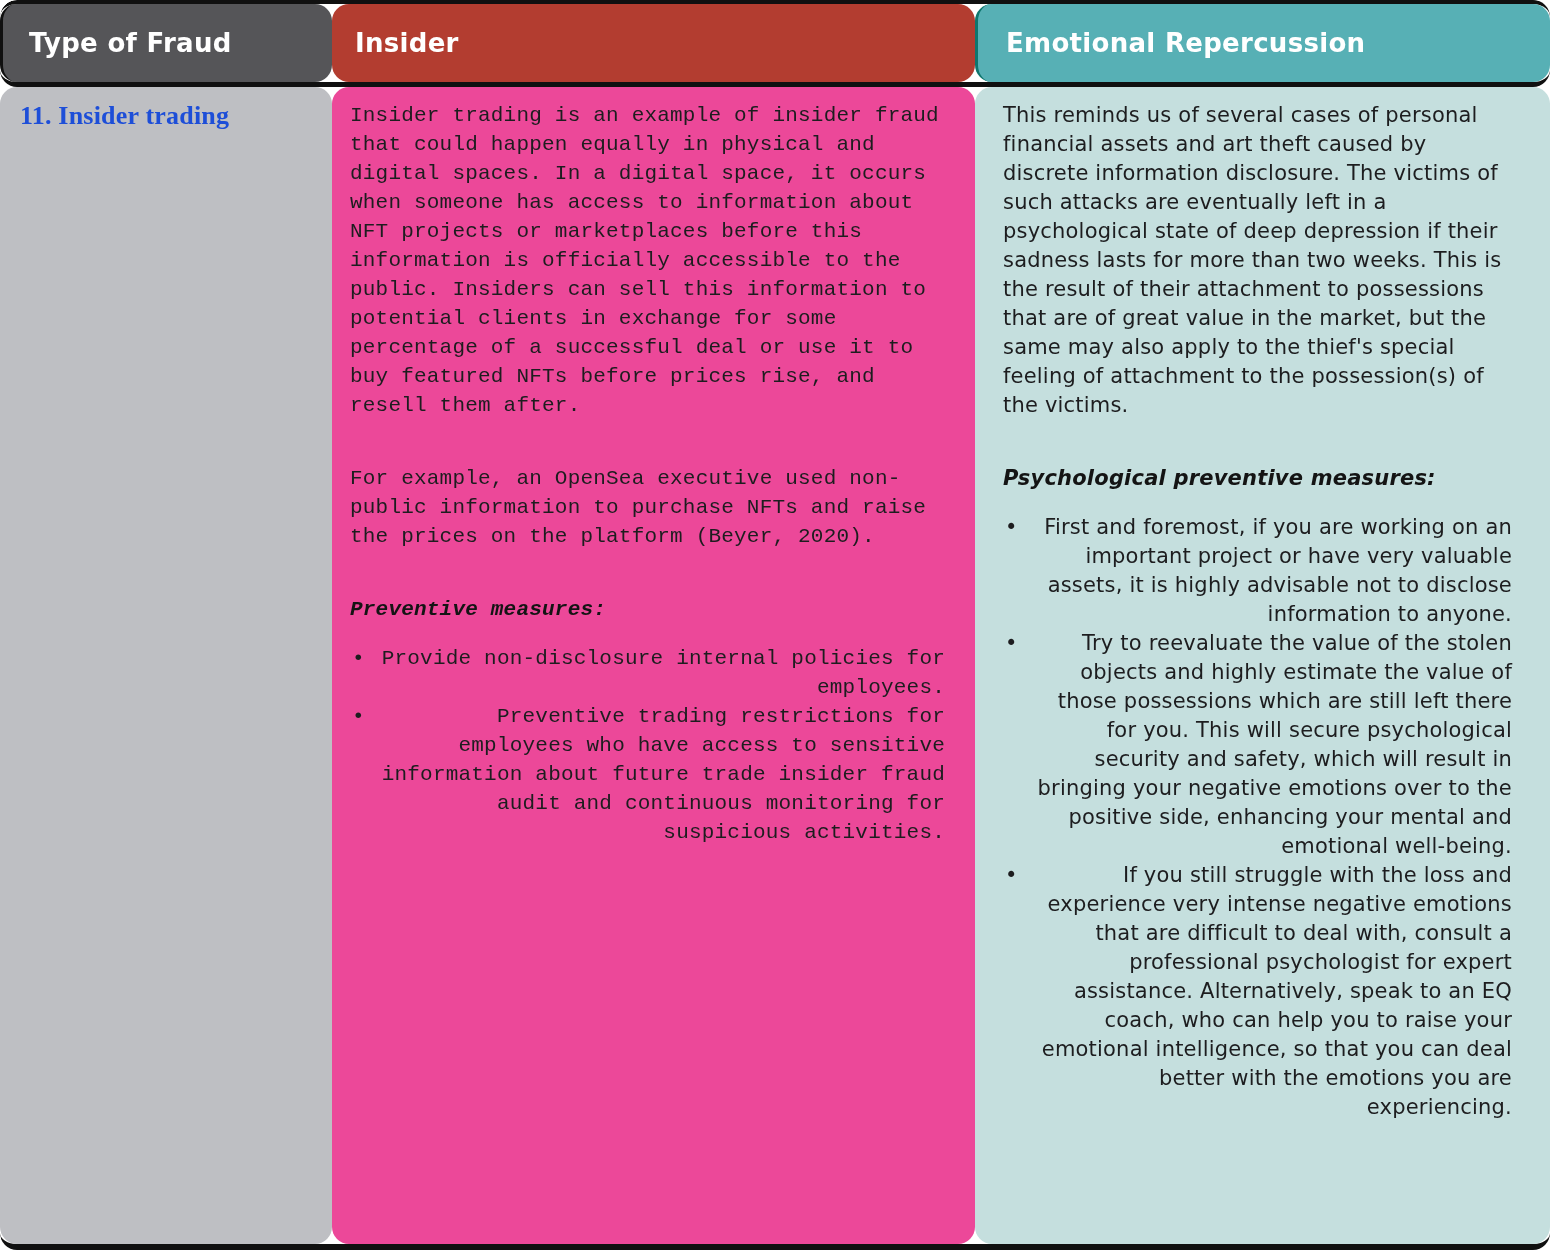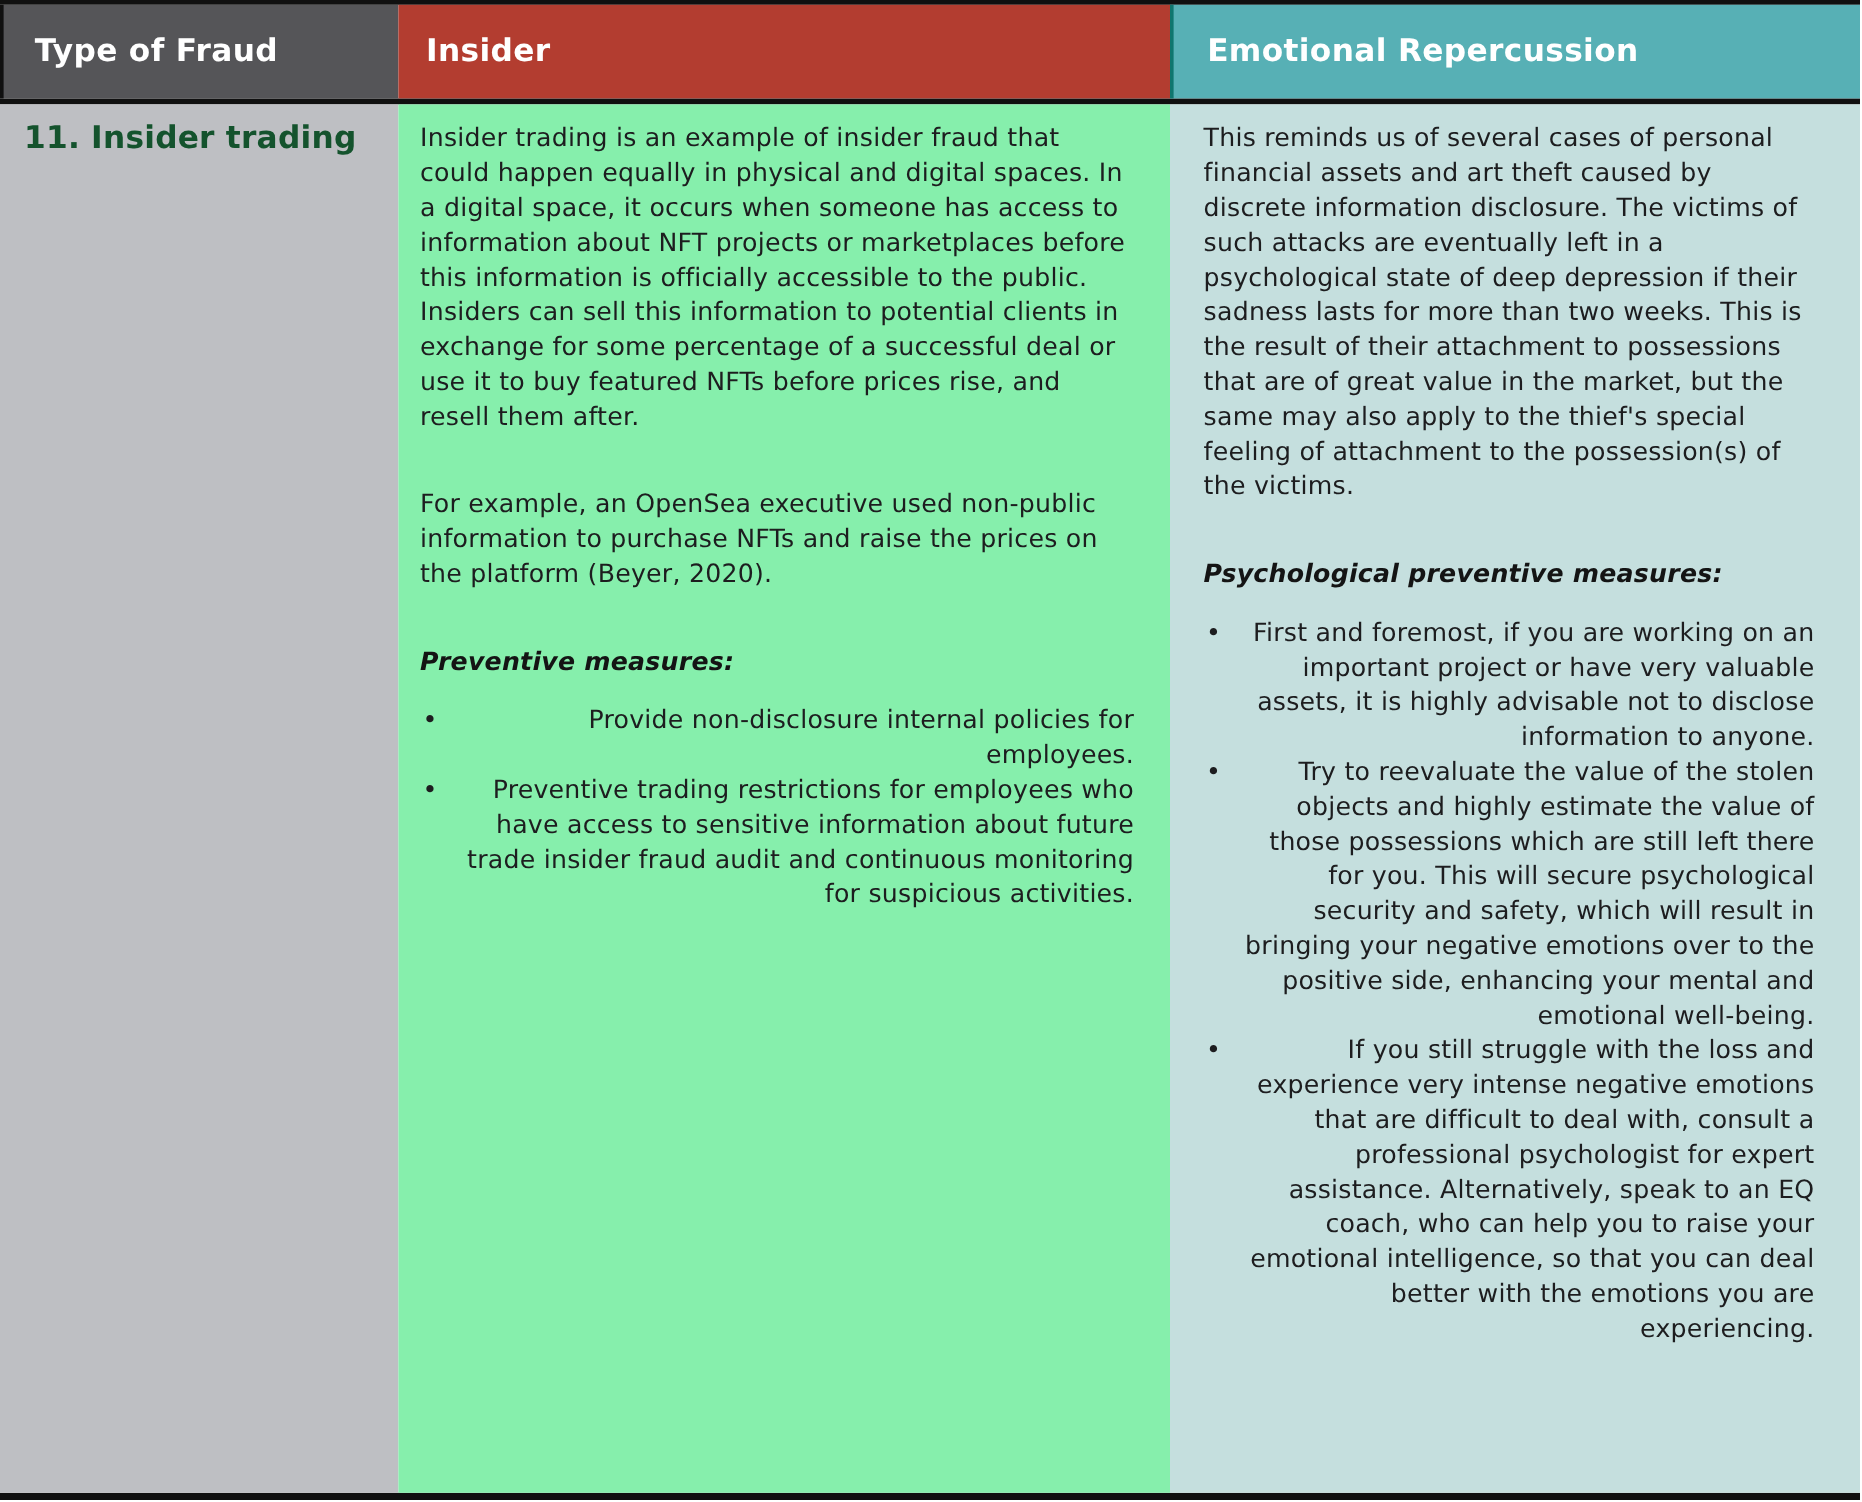--- a/index.html
+++ b/index.html
@@ -1,15 +1,15 @@
 <!DOCTYPE html>
 <html><head>
 <meta charset="utf-8">
 <style>
-  * { margin: 0; padding: 0; box-sizing: border-box; }
+  * { margin: 0; padding: 0; box-sizing: border-box; border-radius: 17px; }
   html, body { background: #ffffff; }
   .page {
     position: relative;
     width: 1552px;
     height: 1252px;
     background: #ffffff;
     font-family: "DejaVu Sans", sans-serif;
     color: #1d1d1f;
     overflow: hidden;
   }
@@ -48,28 +48,29 @@
   .header-cell.col1 { background: #555558; padding-left: 26px; border-left: 3px solid #101010; }
   .header-cell.col2 { background: #b33d30; padding-left: 23px; }
   .header-cell.col3 { background: #57b0b5; padding-left: 28px; border-left: 3px solid #0f766e; }
 
   .body-cell {
     font-size: 21px;
     line-height: 29px;
     letter-spacing: 0.2px;
   }
   .body-cell.col1 { background: #bebfc3; padding: 14px 16px 20px 20px; }
-  .body-cell.col2 { background: #86efac; padding: 14px 30px 20px 18px; }
+  .body-cell.col2 { background: #ec4899; padding: 14px 30px 20px 18px; font-family: Liberation Mono, monospace; }
   .body-cell.col3 { background: #c5dfde; padding: 14px 38px 20px 28px; }
 
   .fraud-type-title {
     font-size: 26px;
     font-weight: bold;
-    color: #14532d;
+    color: #1d4ed8;
     letter-spacing: 0.2px;
+    font-family: Liberation Serif, serif;
   }
   .body-cell p { margin: 0 0 44px 0; }
   .measures-heading {
     font-weight: bold;
     font-style: italic;
     margin: 0 0 20px 0;
     color: #141414;
   }
   ul.bullet-list { list-style: none; margin: 0; padding: 0; }
   ul.bullet-list li {

